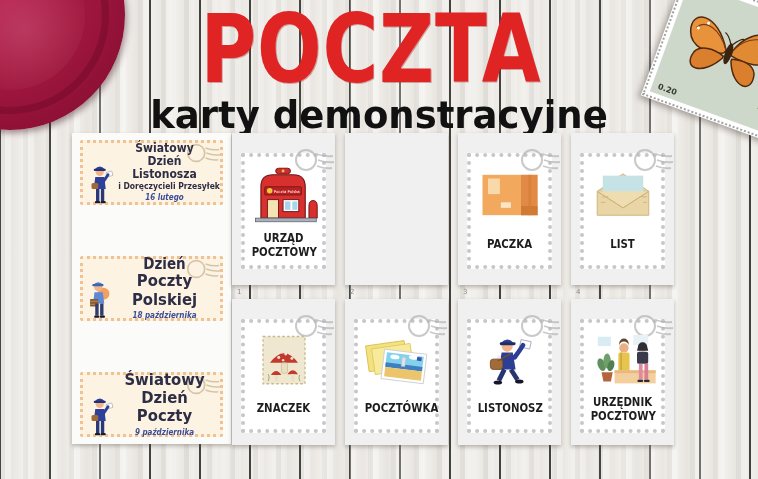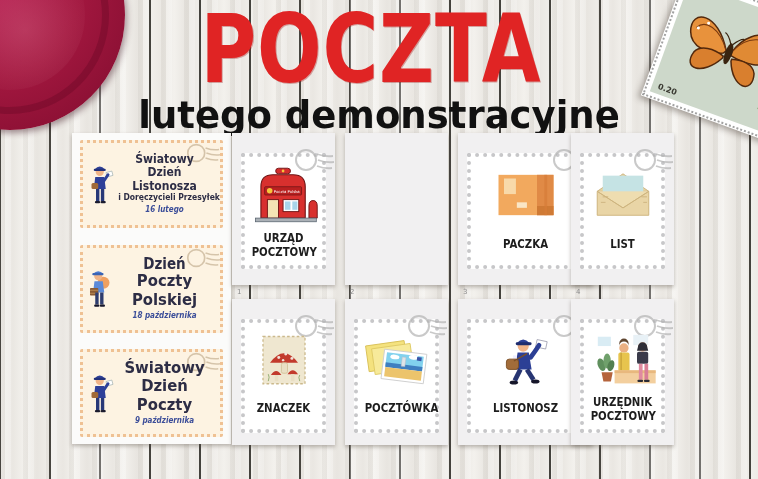--- a/index.html
+++ b/index.html
@@ -31,35 +31,35 @@
     font-size:95px;font-weight:800;color:#e02424;letter-spacing:1px;
     transform:translateX(-8px) scaleX(.8);transform-origin:50% 50%;
     text-shadow:1px 1px 0 rgba(160,20,20,.35);}
   .subtitle{position:absolute;left:0;top:94px;width:758px;text-align:center;
     font-size:37px;font-weight:800;color:#111;letter-spacing:0;}
 
   
   .leftstrip{position:absolute;left:72px;top:133px;width:159px;height:311px;background:#fbfbfa;
     box-shadow:0 2px 4px rgba(90,80,70,.4);box-sizing:border-box;
     padding:7px 8px;display:flex;flex-direction:column;justify-content:space-between;}
-  .pcard{position:relative;height:88px;background:#fdf3e2;border:3px dotted #efc193;
+  .pcard{position:relative;height:65px;background:#fdf3e2;border:3px dotted #efc193;
     box-sizing:border-box;border-radius:2px;}
   .pcard .fig{position:absolute;left:4px;top:6px;}
   .ptxt{position:absolute;left:30px;right:4px;top:50%;transform:translateY(-50%) scaleX(.9);
     text-align:center;color:#2d2d45;font-weight:700;line-height:1.12;}
   .l-md{font-size:12px;} .l-sm{font-size:8.5px;white-space:nowrap;}
   .l-lg{font-size:15px;} .l-xl{font-size:16.5px;}
   .pdate{font-size:8px;font-style:italic;color:#3c4e99;margin-top:3px;font-weight:600;}
   .pm{position:absolute;color:#b3b3b3;opacity:.7;}
   .pm.peach{width:34px;height:22px;top:-1px;right:0;color:#c5b193;}
 
   
   .page{position:absolute;width:103px;background:#f1f0f1;box-shadow:0 2px 4px rgba(90,80,70,.4);}
   .r1{top:133px;height:152px;} .r2{top:299px;height:146px;}
-  .c1{left:232px;} .c2{left:345px;} .c3{left:458px;padding-left:32px;} .c4{left:571px;}
+  .c1{left:232px;} .c2{left:345px;} .c3{left:458px;} .c4{left:571px;}
   .wstamp{position:absolute;left:9px;right:9px;top:8px;bottom:16px;background:#fff;
     border:4px dotted #c7c7c9;box-sizing:border-box;margin-top:12px;}
   .r2 .wstamp{bottom:12px;}
   .wstamp .pm.grid{width:40px;height:26px;top:-10px;right:-12px;}
   .art{position:absolute;left:0;right:0;top:4px;height:68px;display:flex;align-items:center;justify-content:center;}
   .lbl{position:absolute;left:1px;right:1px;text-align:center;color:#1d1d1d;font-weight:700;
     font-size:12px;line-height:1.12;transform:scaleX(.85);transform-origin:center;}
   .lbl.two{bottom:6px;} .lbl.one{bottom:14px;}
   .pageno{position:absolute;left:5px;bottom:-11px;font-size:7px;color:#8b8b8b;}
 </style>
@@ -100,21 +100,21 @@
         <path d="M60,44 q-5,-8 -9,-9 M62,44 q5,-8 9,-9" stroke="#3a2410" stroke-width="1.2" fill="none"></path>
       </svg>
       <span class="bval">0.20</span>
     </div>
   </div>
 
   <div class="title">
     <span>POCZTA</span>
   </div>
   <div class="subtitle">
-    <span>lutego demonstracyjne</span>
+    <span>karty demonstracyjne</span>
   </div>
 
   <div class="leftstrip">
 
     <div class="pcard">
       <svg class="pm peach" viewBox="0 0 40 26">
           <use href="#pmk"></use>
         </svg>
       <svg class="fig" viewBox="0 0 40 64" width="30" height="74">
         <rect x="26" y="13" width="8" height="6" fill="#fff" stroke="#9aa" stroke-width=".8" transform="rotate(-15 30 16)"></rect>

